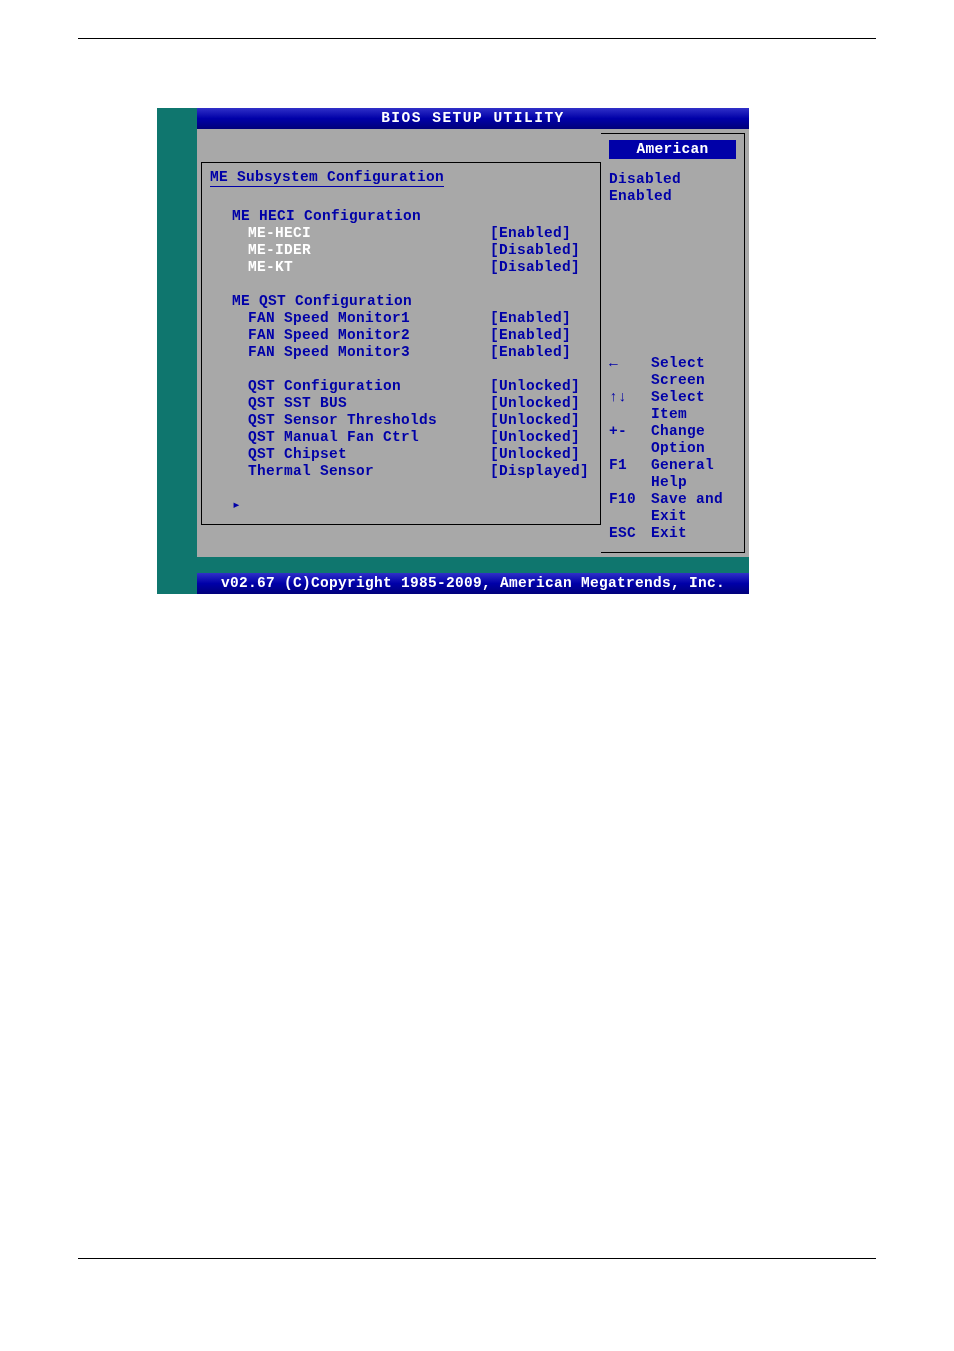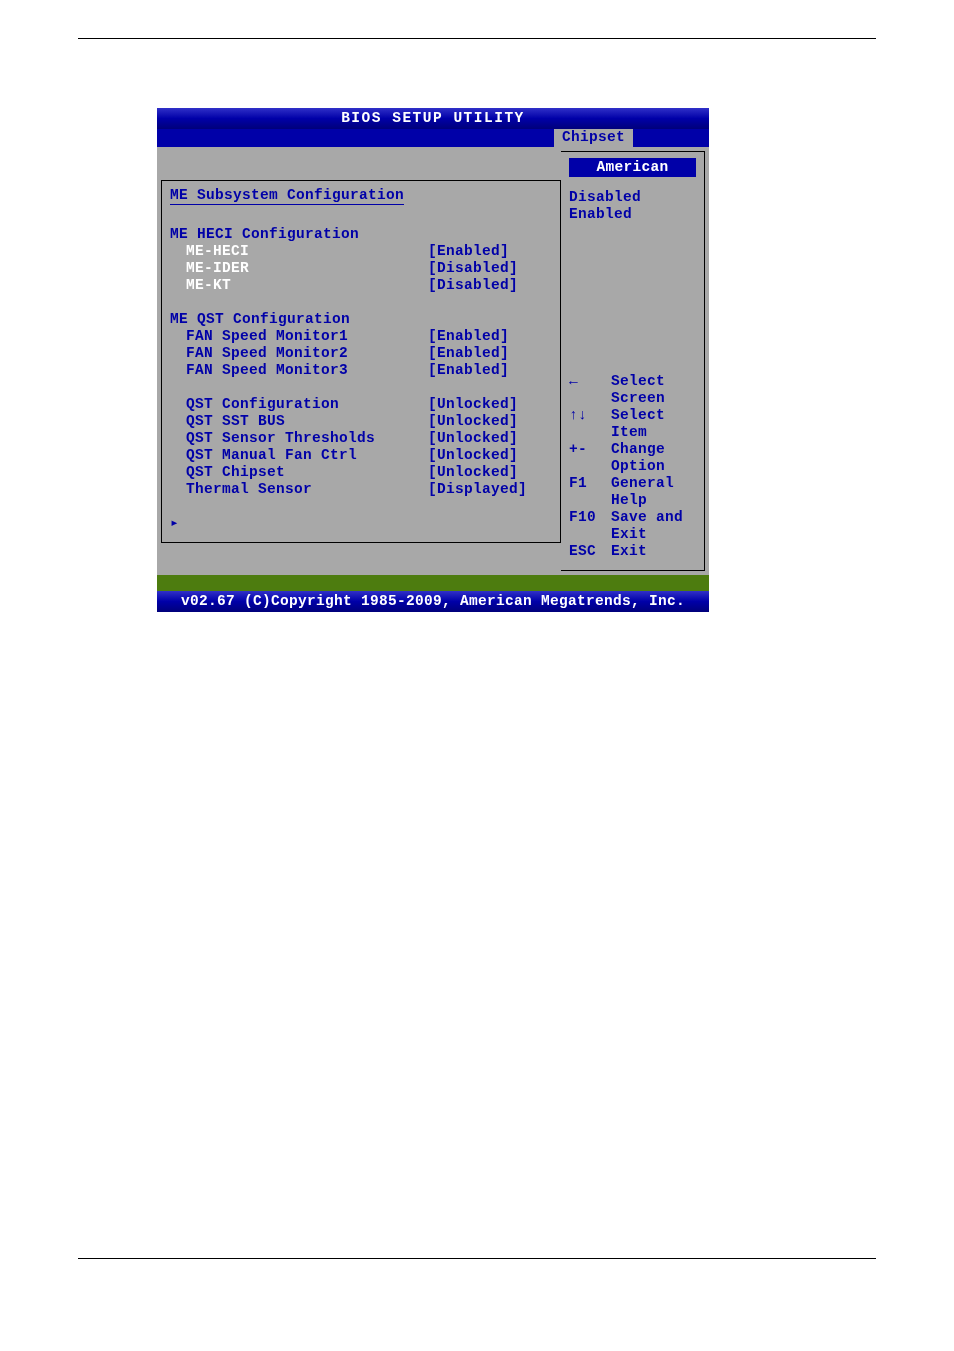--- a/index.html
+++ b/index.html
@@ -23,24 +23,25 @@
     top: 1258px;
     left: 78px;
     width: 798px;
     border-top: 1px solid #000;
   }
   .bios-window {
     position: absolute;
     top: 108px;
     left: 157px;
     width: 552px;
-    background: #4d7c0f;
+    background: #0f766e;
     font-size: 14.5px;
     line-height: 17px;
     letter-spacing: 0.3px;
+    padding-left: 40px;
   }
   .bios-title {
     background: linear-gradient(to bottom, #3030c8 0%, #0000a8 50%, #00007a 100%);
     color: #fff;
     text-align: center;
     font-weight: bold;
     padding: 2px 0;
     letter-spacing: 1.5px;
   }
   .tab-row {
@@ -85,20 +86,21 @@
   .section-title {
     color: #0000a8;
     font-weight: bold;
     border-bottom: 1px solid #0000a8;
     display: inline-block;
     margin-bottom: 4px;
   }
   .row {
     display: flex;
     font-weight: bold;
+    margin-left: 22px;
   }
   .row .label {
     flex: 0 0 242px;
   }
   .row .value {
     flex: 1;
   }
   .blue { color: #0000a8; }
   .white { color: #fff; }
   .indent { padding-left: 16px; }
@@ -136,24 +138,20 @@
   }
 </style>
 </head>
 <body>
 
 <div class="page-hr-top"></div>
 
 <div class="bios-window">
   <div class="bios-title">BIOS SETUP UTILITY</div>
 
-  <div class="tab-row">
-    <div class="tab-spacer"></div>
-    <div class="tab tab-active">Chipset</div>
-  </div>
 
   <div class="main-area">
     <div class="left-pane">
 
       <div class="section-title">ME Subsystem Configuration</div>
       <div class="spacer"></div>
 
       <div class="row blue">
         <span class="label">ME HECI Configuration</span>
       </div>

